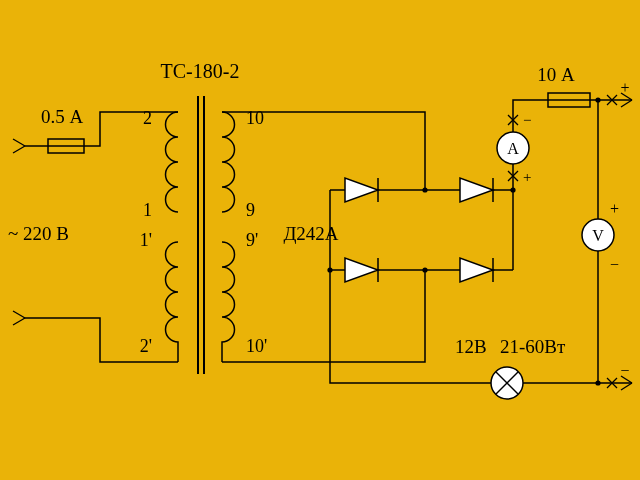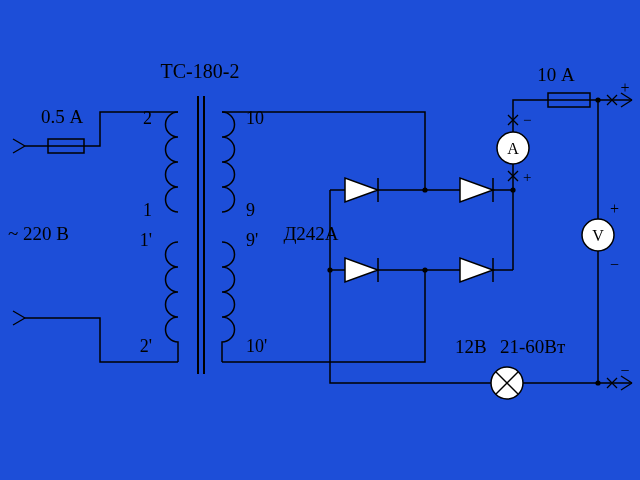--- a/index.html
+++ b/index.html
@@ -1,16 +1,16 @@
 <!DOCTYPE html>
 <html><head>
 <meta charset="utf-8">
 <style>
   html,body { margin:0; padding:0; background:#ffffff; }
-  .stage { width:640px; height:480px; background:#1d4ed8; position:relative; overflow:hidden; }
+  .stage { width:640px; height:480px; background:#eab308; position:relative; overflow:hidden; }
   svg { display:block; }
   .wire { fill:none; stroke:#000000; stroke-width:1.5; }
   .core-line { fill:none; stroke:#000000; stroke-width:2; }
   .sym { fill:#ffffff; stroke:#000000; stroke-width:1.5; }
   .sym-open { fill:none; stroke:#000000; stroke-width:1.5; }
   .mark { fill:none; stroke:#000000; stroke-width:1.3; }
   .dot { fill:#000000; stroke:none; }
   text { font-family:"Liberation Serif", serif; fill:#000000; }
   .t20 { font-size:20px; }
   .t19 { font-size:19px; }

